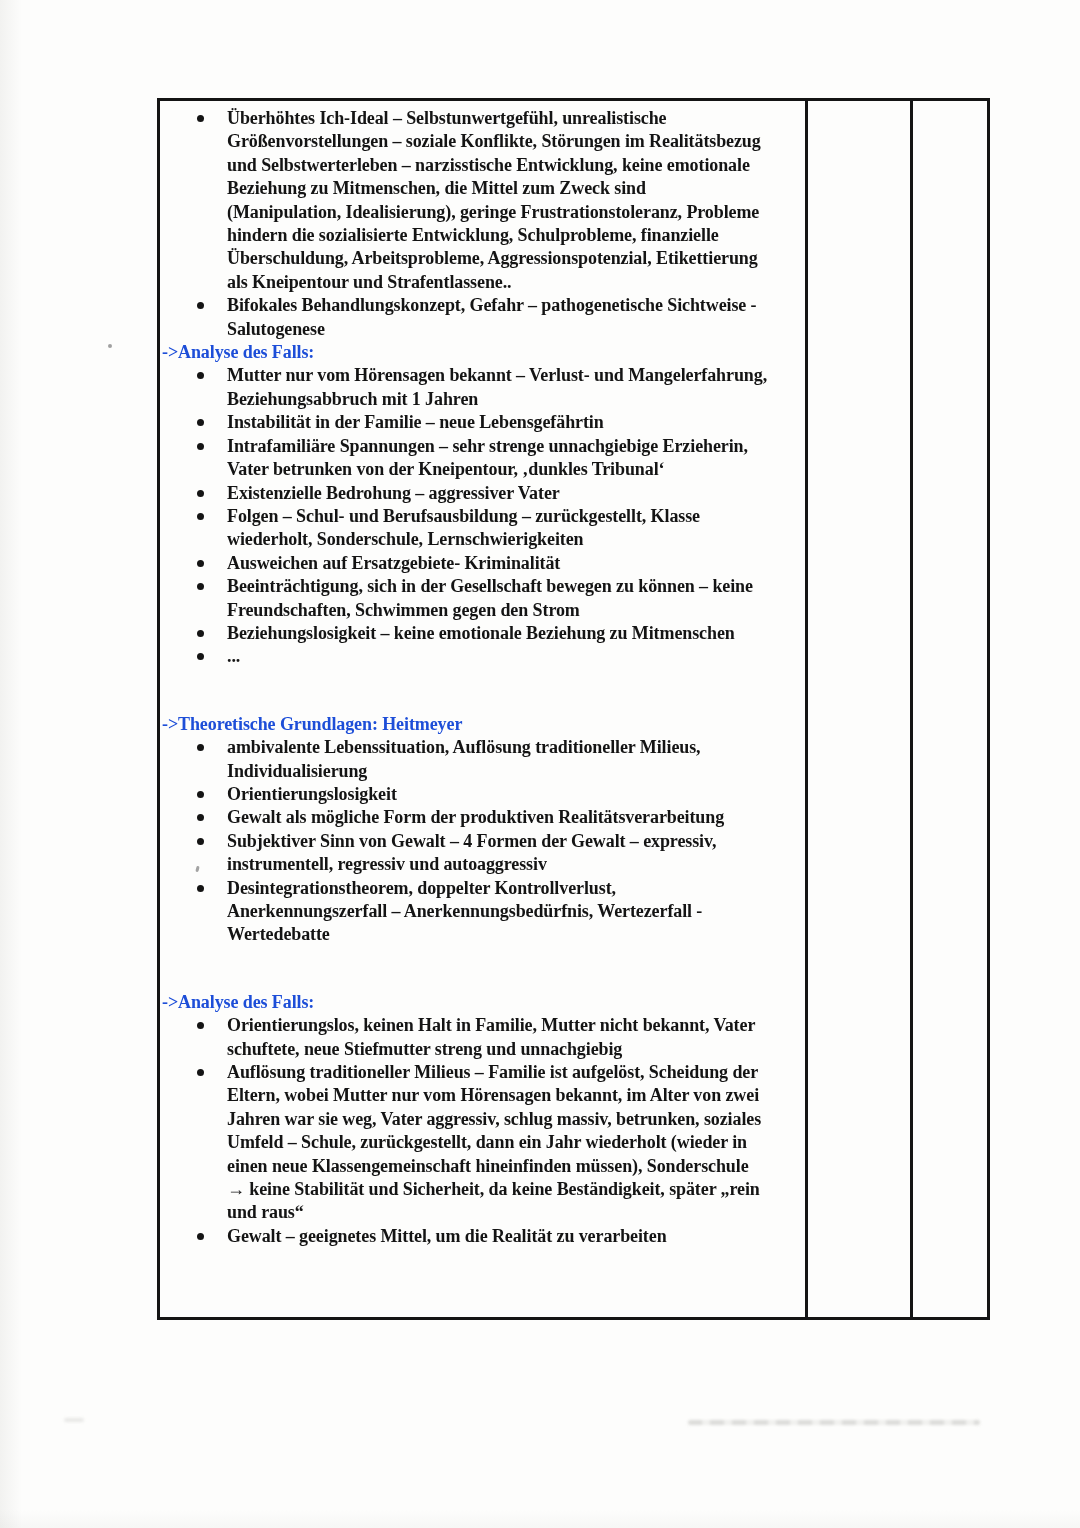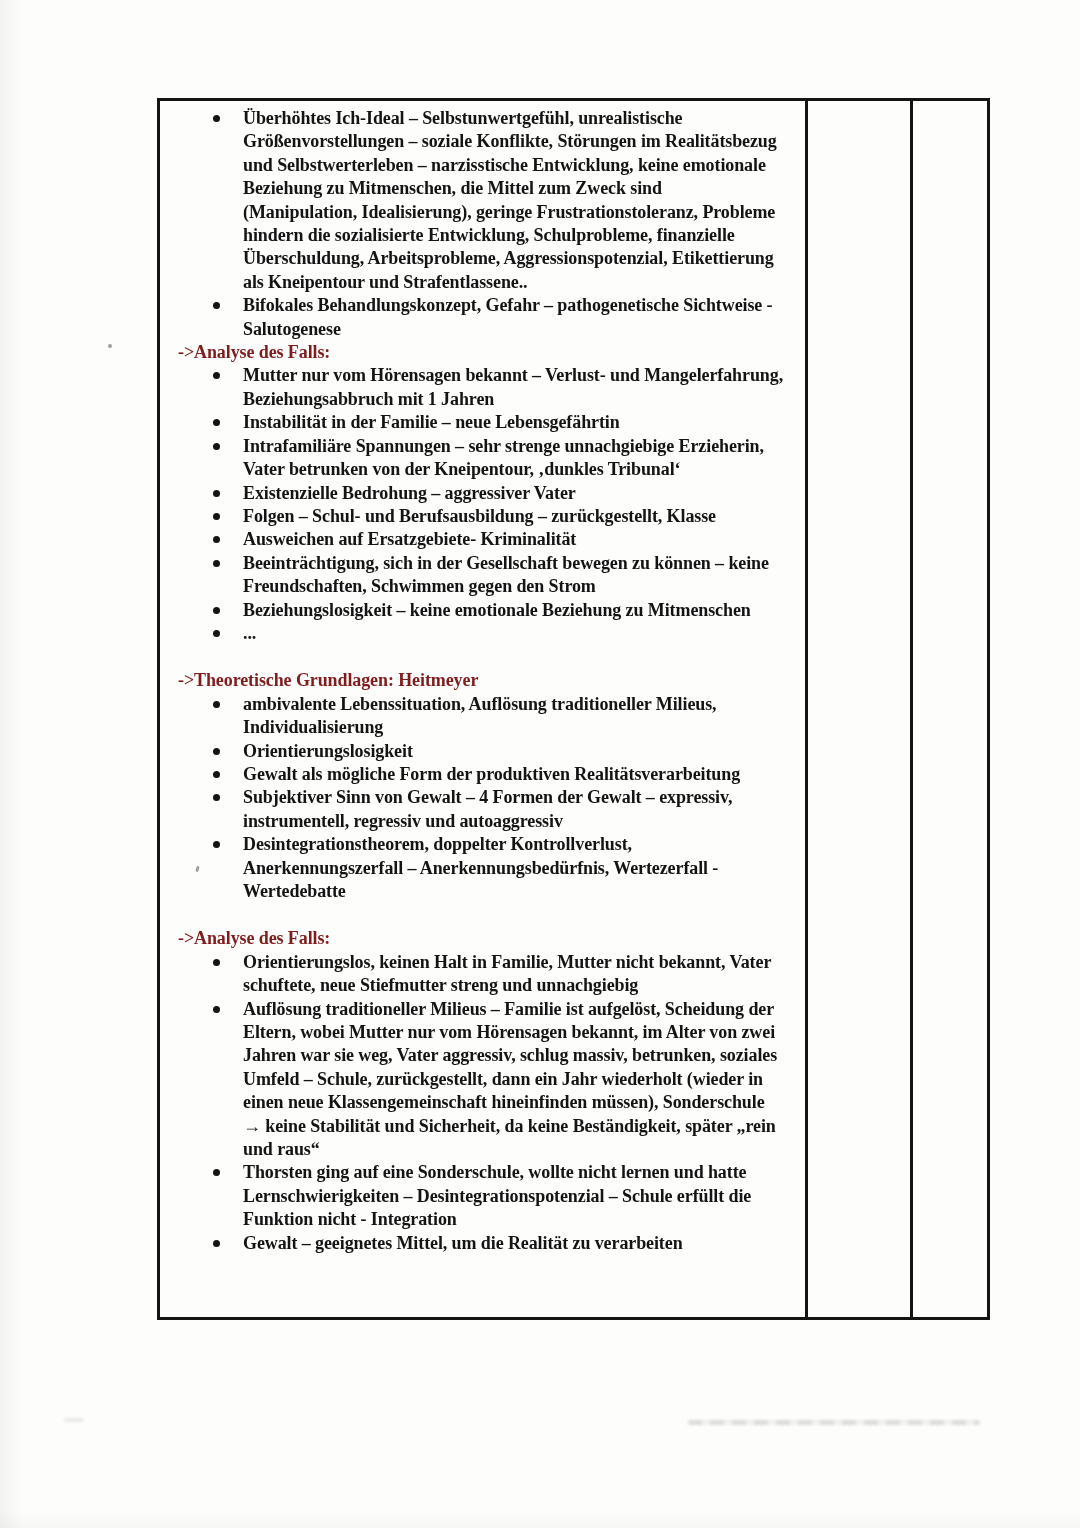--- a/index.html
+++ b/index.html
@@ -14,34 +14,34 @@
       linear-gradient(90deg, rgba(190,190,185,.18) 0, rgba(190,190,185,0) 22px),
       linear-gradient(0deg, rgba(190,190,185,.10) 0, rgba(190,190,185,0) 18px);
   }
   .scan-table{
     position:absolute;left:157px;top:98px;width:833px;height:1222px;
     border:3px solid #141414;box-sizing:border-box;
     display:flex;background:transparent;
   }
   .col-main{
     width:645px;flex:0 0 645px;box-sizing:border-box;
-    overflow:hidden;padding:6px 4px 0 16px;border-radius:10px;
+    overflow:hidden;padding:6px 4px 0 0;border-radius:10px;
   }
   .col-empty-a{
     width:105px;flex:0 0 105px;box-sizing:border-box;
     border-left:3px solid #141414;
   }
   .col-empty-b{
     flex:1 1 auto;box-sizing:border-box;
     border-left:3px solid #141414;
   }
   .doc-section{margin:0;}
-  .doc-section:nth-child(n+3){margin-top:24px;}
+  .doc-section:nth-child(n+3){margin-top:44px;}
   .section-heading{
-    font-size:18px;font-weight:700;color:#7f1d1d;
+    font-size:18px;font-weight:700;color:#1d4ed8;
     line-height:23.4px;white-space:nowrap;letter-spacing:-0.1px;
     padding-left:2px;
   }
   .bullet-item{position:relative;padding-left:67px;}
   .bullet-dot{
     position:absolute;left:37px;top:8px;width:7px;height:7px;
     border-radius:50%;background:#141414;
   }
   .text-line{
     font-size:18px;font-weight:700;color:#141414;
@@ -126,20 +126,21 @@
           <div class="bullet-item">
             <span class="bullet-dot"></span>
             <div class="bullet-lines">
               <div class="text-line">Existenzielle Bedrohung – aggressiver Vater</div>
             </div>
           </div>
           <div class="bullet-item">
             <span class="bullet-dot"></span>
             <div class="bullet-lines">
               <div class="text-line">Folgen – Schul- und Berufsausbildung – zurückgestellt, Klasse</div>
+              <div class="text-line">wiederholt, Sonderschule, Lernschwierigkeiten</div>
             </div>
           </div>
           <div class="bullet-item">
             <span class="bullet-dot"></span>
             <div class="bullet-lines">
               <div class="text-line">Ausweichen auf Ersatzgebiete- Kriminalität</div>
             </div>
           </div>
           <div class="bullet-item">
             <span class="bullet-dot"></span>
@@ -215,28 +216,20 @@
               <div class="text-line">Jahren war sie weg, Vater aggressiv, schlug massiv, betrunken, soziales</div>
               <div class="text-line">Umfeld – Schule, zurückgestellt, dann ein Jahr wiederholt (wieder in</div>
               <div class="text-line">einen neue Klassengemeinschaft hineinfinden müssen), Sonderschule</div>
               <div class="text-line">→ keine Stabilität und Sicherheit, da keine Beständigkeit, später „rein</div>
               <div class="text-line">und raus“</div>
             </div>
           </div>
           <div class="bullet-item">
             <span class="bullet-dot"></span>
             <div class="bullet-lines">
-              <div class="text-line">Thorsten ging auf eine Sonderschule, wollte nicht lernen und hatte</div>
-              <div class="text-line">Lernschwierigkeiten  – Desintegrationspotenzial – Schule erfüllt die</div>
-              <div class="text-line">Funktion nicht - Integration</div>
-            </div>
-          </div>
-          <div class="bullet-item">
-            <span class="bullet-dot"></span>
-            <div class="bullet-lines">
               <div class="text-line">Gewalt  – geeignetes Mittel, um die Realität zu verarbeiten</div>
             </div>
           </div>
         </div>
       </div>
   </div>
   <div class="col-empty-a"></div>
   <div class="col-empty-b"></div>
 </div>
 

